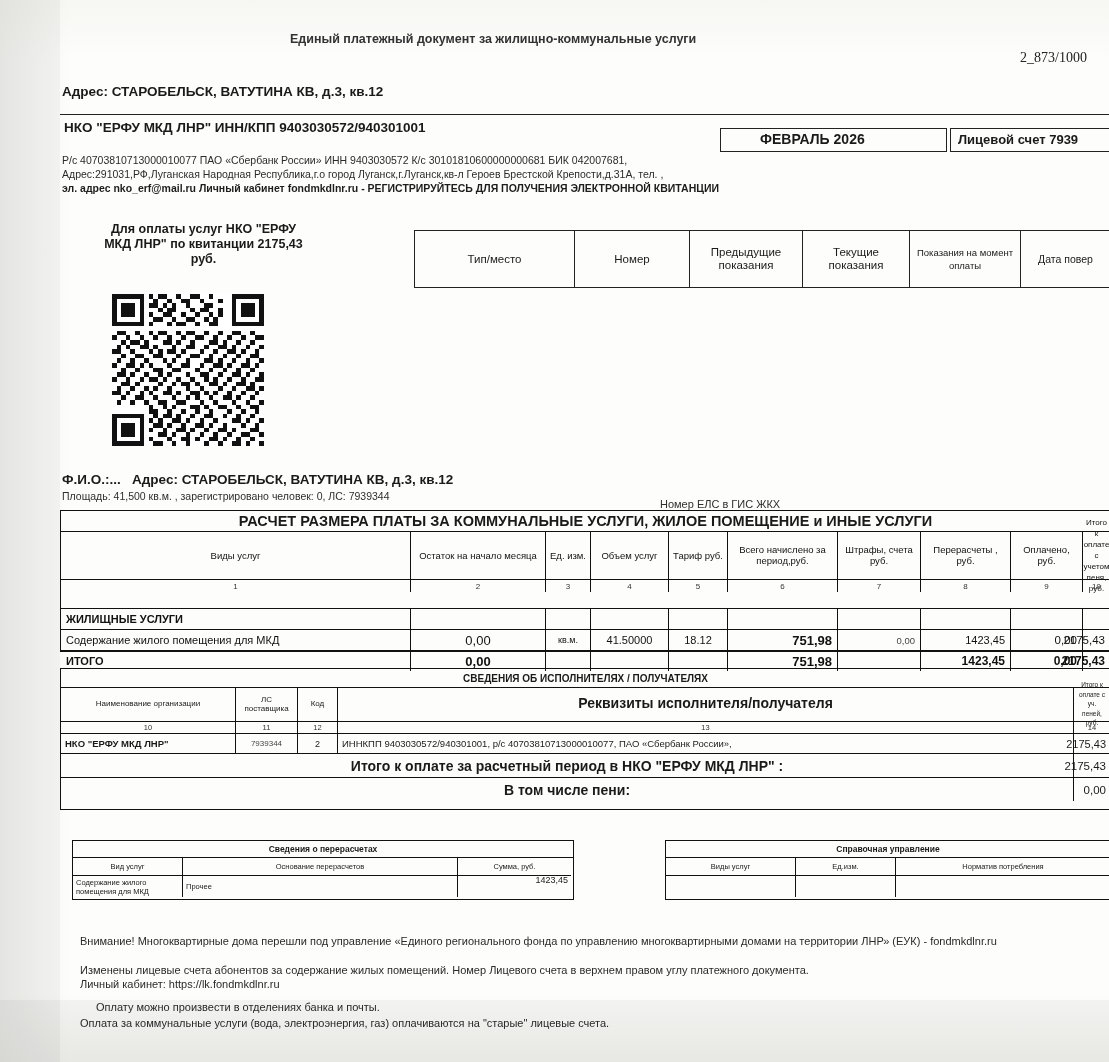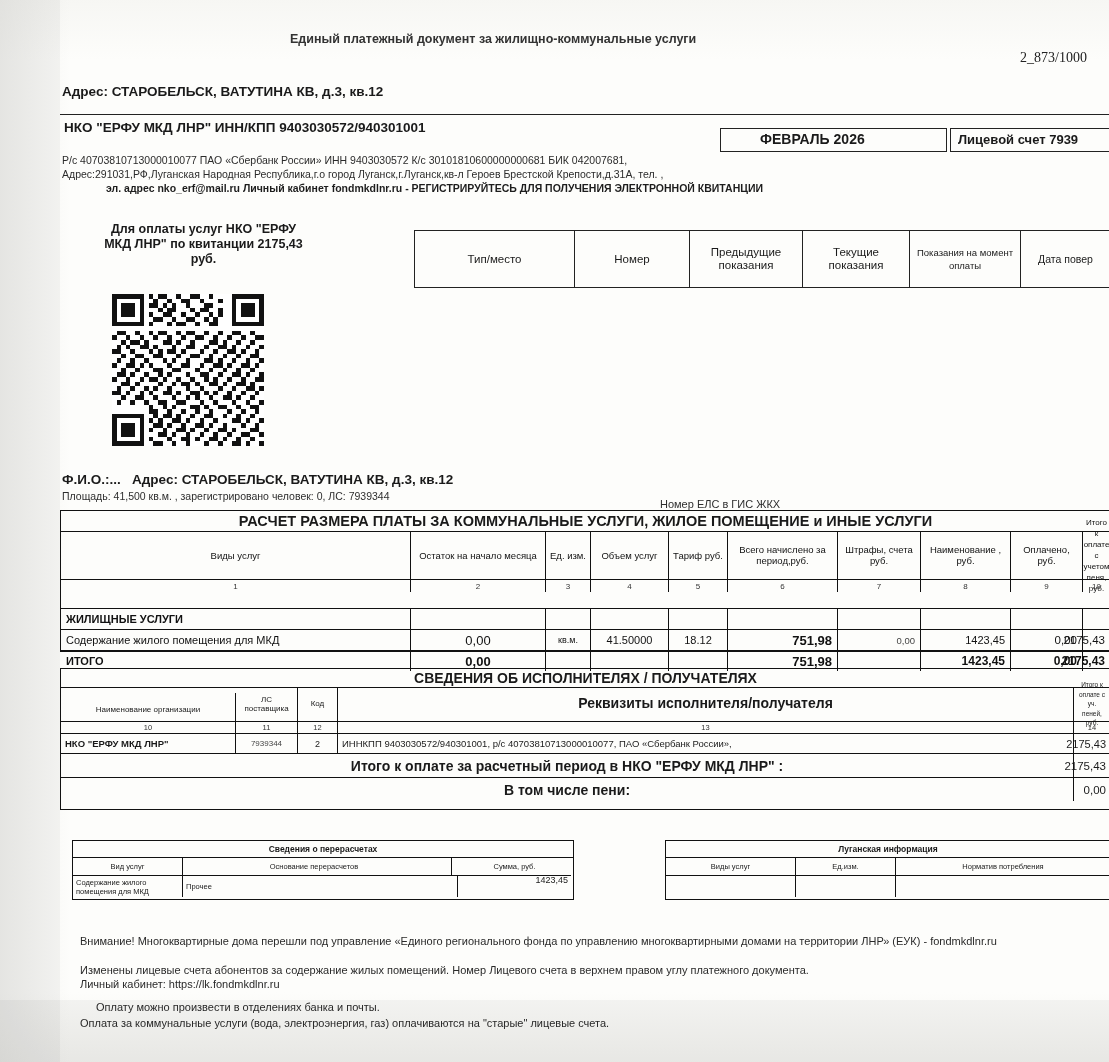--- a/index.html
+++ b/index.html
@@ -30,21 +30,21 @@
   #addr-top{left:62px;top:84px;font-size:13.5px;font-weight:bold;}
   #org-box{position:absolute;left:60px;top:114px;width:1049px;height:80px;border-top:1.5px solid #222;}
   #org-name{left:64px;top:120px;font-size:13.5px;font-weight:bold;}
   #period-box{position:absolute;left:720px;top:128px;width:225px;height:22px;border:1.4px solid #222;}
   #period-label{left:760px;top:131px;font-size:14px;font-weight:bold;}
   #acct-box{position:absolute;left:950px;top:128px;width:159px;height:22px;border:1.4px solid #222;border-right:none;}
   #acct-label{left:958px;top:132px;font-size:13px;font-weight:bold;}
 
   #rs-line{left:62px;top:154px;font-size:10.5px;color:#2b2b2b;}
   #addr-line{left:62px;top:168px;font-size:10.5px;color:#2b2b2b;}
-  #mail-line{left:62px;top:182px;font-size:10.5px;font-weight:bold;color:#1d1d1d;margin-left:44px;}
+  #mail-line{left:62px;top:182px;font-size:10.5px;font-weight:bold;color:#1d1d1d;}
 
   
   #pay-title{left:96px;top:222px;font-size:12.5px;font-weight:bold;text-align:center;line-height:15px;width:215px;white-space:normal;}
   #qr{position:absolute;left:112px;top:294px;width:152px;height:152px;}
 
   
   #meter-table{position:absolute;left:414px;top:230px;width:695px;height:56px;border:1.3px solid #222;border-right:none;}
   #meter-table .cell{position:absolute;top:0;height:56px;border-right:1.3px solid #222;box-sizing:border-box;display:flex;align-items:center;justify-content:center;text-align:center;font-size:11.5px;line-height:13px;padding:0 4px;}
 
   
@@ -57,21 +57,21 @@
   #calc-title{position:absolute;left:0;top:0;width:1049px;height:20px;display:flex;align-items:center;justify-content:center;font-size:14.5px;font-weight:bold;border-bottom:1.3px solid #111;}
   .ch{position:absolute;top:20px;height:48px;border-right:1.2px solid #111;box-sizing:border-box;display:flex;align-items:center;justify-content:center;text-align:center;font-size:9.5px;line-height:11px;padding:0 3px;color:#111;}
   .cn{position:absolute;top:68px;height:13px;border-right:1.2px solid #111;border-top:1.1px solid #111;box-sizing:border-box;display:flex;align-items:center;justify-content:center;font-size:8px;color:#333;}
   .cr{position:absolute;height:21px;border-right:1.2px solid #111;box-sizing:border-box;display:flex;align-items:center;font-size:11.5px;padding:0 5px;color:#111;margin-top:16px;}
   .rb{border-top:1.1px solid #111;}
   .right{justify-content:flex-end;}
   .center{justify-content:center;}
 
   
   #perf{position:absolute;left:60px;top:668px;width:1049px;height:140px;border:1.5px solid #111;border-right:none;}
-  #perf-title{position:absolute;left:0;top:0;width:1049px;height:18px;display:flex;align-items:center;justify-content:center;font-size:14px;font-weight:bold;border-bottom:1.2px solid #111;}
+  #perf-title{position:absolute;left:0;top:0;width:1049px;height:18px;display:flex;align-items:center;justify-content:center;font-size:10px;font-weight:bold;border-bottom:1.2px solid #111;}
   .ph{position:absolute;top:18px;height:34px;border-right:1.2px solid #111;box-sizing:border-box;display:flex;align-items:center;justify-content:center;text-align:center;font-size:8px;line-height:9.5px;padding:0 3px;}
   .pn{position:absolute;top:52px;height:12px;border-right:1.2px solid #111;border-top:1.1px solid #111;box-sizing:border-box;display:flex;align-items:center;justify-content:center;font-size:7.5px;color:#333;}
   .pr{position:absolute;top:64px;height:20px;border-right:1.2px solid #111;border-top:1.1px solid #111;box-sizing:border-box;display:flex;align-items:center;font-size:9px;padding:0 4px;}
   #tot1{position:absolute;left:0;top:84px;width:1013px;height:24px;border-top:1.2px solid #111;border-right:1.2px solid #111;box-sizing:border-box;display:flex;align-items:center;justify-content:center;font-size:14px;font-weight:bold;}
   #tot1v{position:absolute;left:1013px;top:84px;width:36px;height:24px;border-top:1.2px solid #111;box-sizing:border-box;display:flex;align-items:center;justify-content:flex-end;padding-right:4px;font-size:11.5px;}
   #tot2{position:absolute;left:0;top:108px;width:1013px;height:24px;border-top:1.2px solid #111;border-right:1.2px solid #111;box-sizing:border-box;display:flex;align-items:center;justify-content:center;font-size:14px;font-weight:bold;}
   #tot2v{position:absolute;left:1013px;top:108px;width:36px;height:24px;border-top:1.2px solid #111;box-sizing:border-box;display:flex;align-items:center;justify-content:flex-end;padding-right:4px;font-size:11.5px;}
 
   
   #recalc{position:absolute;left:72px;top:840px;width:500px;height:58px;border:1.2px solid #111;}
@@ -436,21 +436,21 @@
   <div id="calc">
     <div id="calc-title">РАСЧЕТ РАЗМЕРА ПЛАТЫ ЗА КОММУНАЛЬНЫЕ УСЛУГИ, ЖИЛОЕ ПОМЕЩЕНИЕ и ИНЫЕ УСЛУГИ</div>
 
     <div class="ch" style="left:0;width:350px;">Виды услуг</div>
     <div class="ch" style="left:350px;width:135px;">Остаток на начало месяца</div>
     <div class="ch" style="left:485px;width:45px;">Ед. изм.</div>
     <div class="ch" style="left:530px;width:78px;">Объем услуг</div>
     <div class="ch" style="left:608px;width:59px;">Тариф руб.</div>
     <div class="ch" style="left:667px;width:110px;text-align:center;">Всего начислено за период,руб.</div>
     <div class="ch" style="left:777px;width:83px;">Штрафы, счета руб.</div>
-    <div class="ch" style="left:860px;width:90px;">Наименование , руб.</div>
+    <div class="ch" style="left:860px;width:90px;">Перерасчеты , руб.</div>
     <div class="ch" style="left:950px;width:72px;">Оплачено, руб.</div>
     <div class="ch" style="left:1022px;width:27px;border-right:none;font-size:8px;">Итого к оплате с учетом пеня, руб.</div>
 
     <div class="cn" style="left:0;width:350px;">1</div>
     <div class="cn" style="left:350px;width:135px;">2</div>
     <div class="cn" style="left:485px;width:45px;">3</div>
     <div class="cn" style="left:530px;width:78px;">4</div>
     <div class="cn" style="left:608px;width:59px;">5</div>
     <div class="cn" style="left:667px;width:110px;">6</div>
     <div class="cn" style="left:777px;width:83px;">7</div>
@@ -488,21 +488,21 @@
     <div class="cr rb right" style="left:667px;top:123px;width:110px;font-size:13px;font-weight:bold;">751,98</div>
     <div class="cr rb" style="left:777px;top:123px;width:83px;"></div>
     <div class="cr rb right" style="left:860px;top:123px;width:90px;font-size:12px;font-weight:bold;">1423,45</div>
     <div class="cr rb right" style="left:950px;top:123px;width:72px;font-size:12px;font-weight:bold;">0,00</div>
     <div class="cr rb right" style="left:1022px;top:123px;width:27px;border-right:none;font-size:12px;font-weight:bold;">2175,43</div>
   </div>
 
   <div id="perf">
     <div id="perf-title">СВЕДЕНИЯ ОБ ИСПОЛНИТЕЛЯХ / ПОЛУЧАТЕЛЯХ</div>
 
-    <div class="ph" style="left:0;width:175px;margin-top:6px;">Наименование организации</div>
+    <div class="ph" style="left:0;width:175px;">Наименование организации</div>
     <div class="ph" style="left:175px;width:62px;">ЛС поставщика</div>
     <div class="ph" style="left:237px;width:40px;">Код</div>
     <div class="ph" style="left:277px;width:736px;font-size:14px;font-weight:bold;">Реквизиты исполнителя/получателя</div>
     <div class="ph" style="left:1013px;width:36px;border-right:none;font-size:6.5px;">Итого к оплате с уч. пеней, руб.</div>
 
     <div class="pn" style="left:0;width:175px;">10</div>
     <div class="pn" style="left:175px;width:62px;">11</div>
     <div class="pn" style="left:237px;width:40px;">12</div>
     <div class="pn" style="left:277px;width:736px;">13</div>
     <div class="pn" style="left:1013px;width:36px;border-right:none;">14</div>
@@ -515,29 +515,29 @@
 
     <div id="tot1">Итого к оплате за расчетный период в НКО "ЕРФУ МКД  ЛНР" :</div>
     <div id="tot1v">2175,43</div>
     <div id="tot2">В том числе пени:</div>
     <div id="tot2v">0,00</div>
   </div>
 
   <div id="recalc">
     <div id="recalc-title">Сведения о перерасчетах</div>
     <div class="rh" style="left:0;width:110px;">Вид услуг</div>
-    <div class="rh" style="left:104px;width:275px;">Основание перерасчетов</div>
+    <div class="rh" style="left:110px;width:275px;">Основание перерасчетов</div>
     <div class="rh" style="left:385px;width:113px;border-right:none;">Сумма, руб.</div>
     <div class="rr" style="left:0;width:110px;">Содержание жилого помещения для МКД</div>
     <div class="rr" style="left:110px;width:275px;">Прочее</div>
     <div class="rr" style="left:385px;width:113px;border-right:none;justify-content:flex-end;align-items:flex-start;font-size:9px;">1423,45</div>
   </div>
 
   <div id="ref">
-    <div id="ref-title">Луганская информация</div>
+    <div id="ref-title">Справочная управление</div>
     <div class="fh" style="left:0;width:130px;">Виды услуг</div>
     <div class="fh" style="left:130px;width:100px;">Ед.изм.</div>
     <div class="fh" style="left:230px;width:214px;border-right:none;">Норматив потребления</div>
     <div class="fr" style="left:0;width:130px;"></div>
     <div class="fr" style="left:130px;width:100px;"></div>
     <div class="fr" style="left:230px;width:214px;border-right:none;"></div>
   </div>
 
   <div class="foot" id="f1">Внимание! Многоквартирные дома перешли под управление «Единого регионального фонда по управлению многоквартирными домами на территории ЛНР» (ЕУК) - fondmkdlnr.ru</div>
   <div class="foot" id="f3">Личный кабинет:  https://lk.fondmkdlnr.ru</div>

